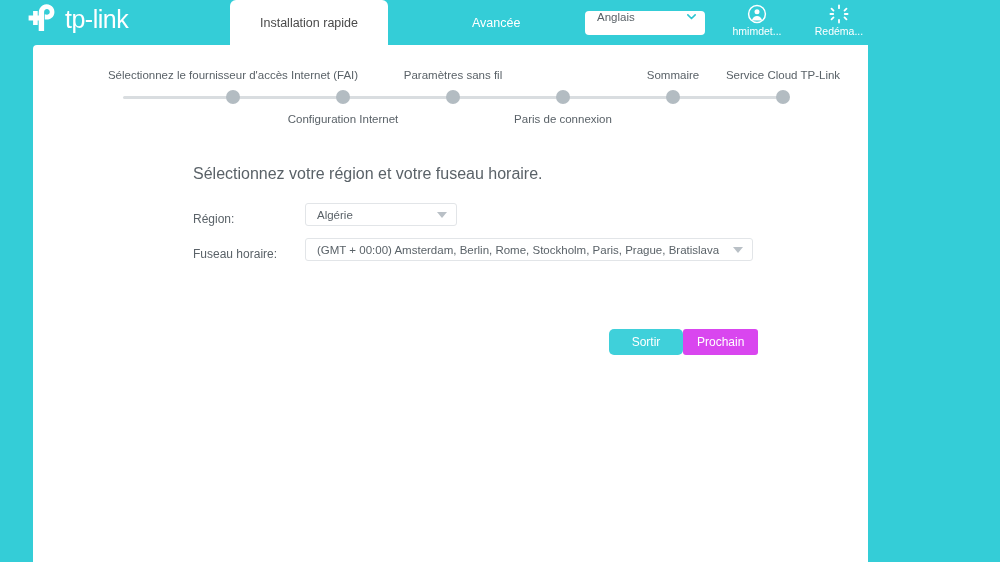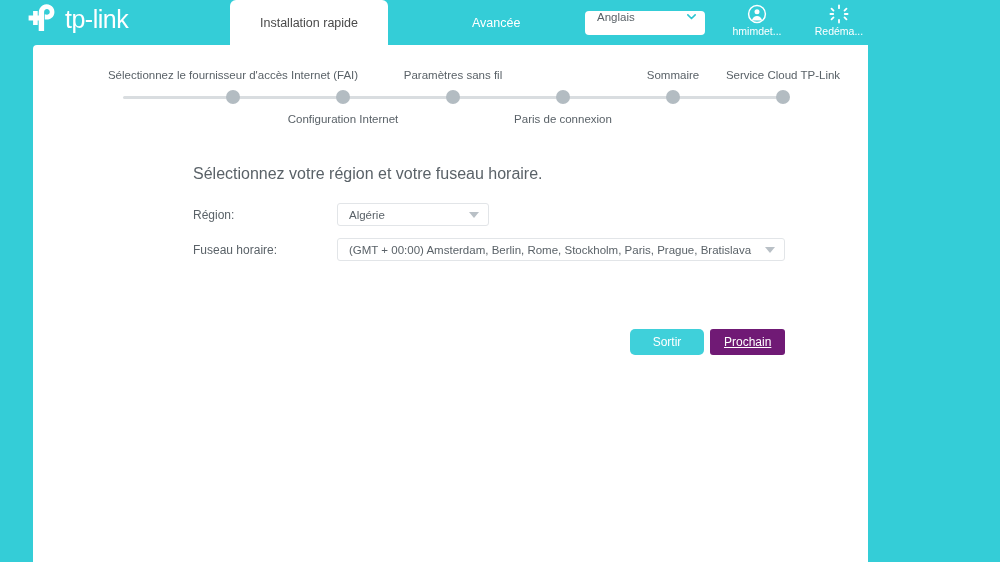--- a/index.html
+++ b/index.html
@@ -226,23 +226,22 @@
     top: 120px;
     width: 640px;
   }
   .form-intro {
     font-size: 16px;
     color: #5a6268;
     margin: 0 0 20px 0;
   }
   .field-row {
     display: flex;
-    align-items: center;
+    align-items: flex-end;
     margin-bottom: 12px;
-    gap: 32px;
   }
   .field-label {
     width: 112px;
     font-size: 12px;
     color: #5a6268;
     flex: none;
   }
   .select {
     position: relative;
     height: 23px;
@@ -268,46 +267,45 @@
     transform: translateY(-50%);
     width: 0; height: 0;
     border-left: 5px solid transparent;
     border-right: 5px solid transparent;
     border-top: 6px solid #b9c0c6;
   }
 
   
   .btn-row {
     position: absolute;
-    left: 597px;
+    left: 576px;
     top: 284px;
     display: flex;
-    gap: 6px;
+    gap: 0;
   }
   .btn {
     height: 26px;
     min-width: 74px;
     display: flex;
     align-items: center;
     justify-content: center;
     font-size: 12px;
     color: #ffffff;
     border: none;
     cursor: pointer;
     padding: 0 14px;
     font-family: "Liberation Sans", sans-serif;
   }
   .btn-exit {
     background: #3fd0da;
     border-radius: 5px;
   }
   .btn-next {
-    background: #701a75;
+    background: #d946ef;
     border-radius: 3px;
-    text-decoration: underline;
   }
 </style>
 </head>
 <body>
 
 <div class="app">
 
   <div class="header">
 
     <div class="logo">

